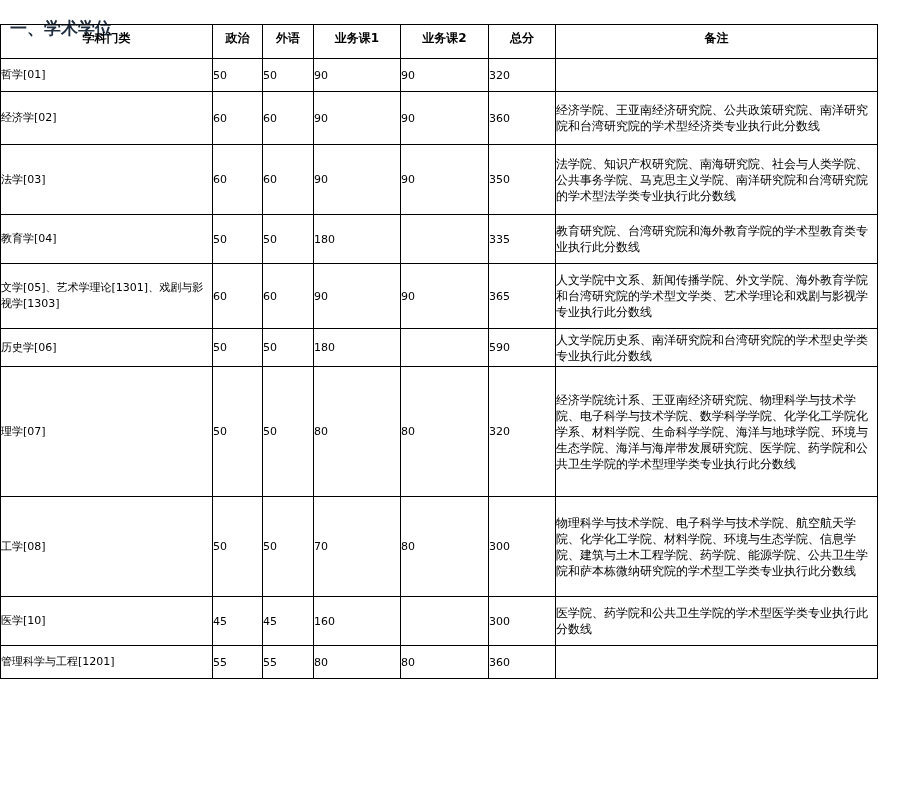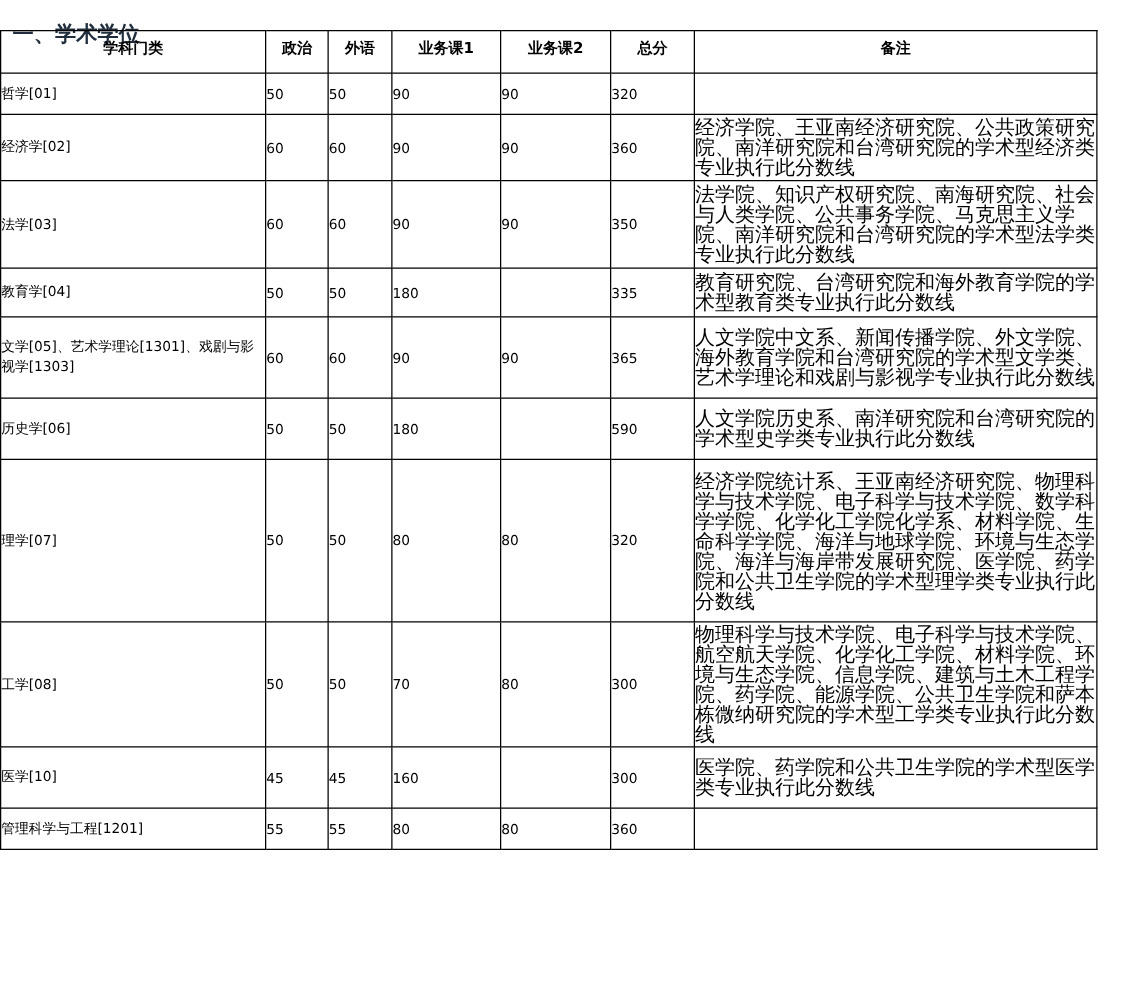--- a/index.html
+++ b/index.html
@@ -58,21 +58,21 @@
       line-height: 16px;
       margin-top: 24px;
     }
     td.num {
     }
     td.note {
       text-align: left;
       padding-left: 8px;
       padding-right: 6px;
       line-height: 16px;
-      font-size: 16px;
+      font-size: 12px;
     }
   </style>
 </head>
 <body>
 
 <div class="section-title">一、学术学位</div>
 
 <table class="scores">
   <colgroup>
     <col style="width:212px">
@@ -115,39 +115,39 @@
     </tr>
     <tr style="height:70px">
       <td class="cat">法学[03]</td>
       <td class="num">60</td>
       <td class="num">60</td>
       <td class="num">90</td>
       <td class="num">90</td>
       <td class="num">350</td>
       <td class="note">法学院、知识产权研究院、南海研究院、社会与人类学院、公共事务学院、马克思主义学院、南洋研究院和台湾研究院的学术型法学类专业执行此分数线</td>
     </tr>
-    <tr style="height:39px">
+    <tr style="height:49px">
       <td class="cat">教育学[04]</td>
       <td class="num">50</td>
       <td class="num">50</td>
       <td class="num">180</td>
       <td class="num"></td>
       <td class="num">335</td>
       <td class="note">教育研究院、台湾研究院和海外教育学院的学术型教育类专业执行此分数线</td>
     </tr>
     <tr style="height:65px">
       <td class="cat">文学[05]、艺术学理论[1301]、戏剧与影视学[1303]</td>
       <td class="num">60</td>
       <td class="num">60</td>
       <td class="num">90</td>
       <td class="num">90</td>
       <td class="num">365</td>
       <td class="note">人文学院中文系、新闻传播学院、外文学院、海外教育学院和台湾研究院的学术型文学类、艺术学理论和戏剧与影视学专业执行此分数线</td>
     </tr>
-    <tr style="height:49px">
+    <tr style="height:38px">
       <td class="cat">历史学[06]</td>
       <td class="num">50</td>
       <td class="num">50</td>
       <td class="num">180</td>
       <td class="num"></td>
       <td class="num">590</td>
       <td class="note">人文学院历史系、南洋研究院和台湾研究院的学术型史学类专业执行此分数线</td>
     </tr>
     <tr style="height:130px">
       <td class="cat">理学[07]</td>

